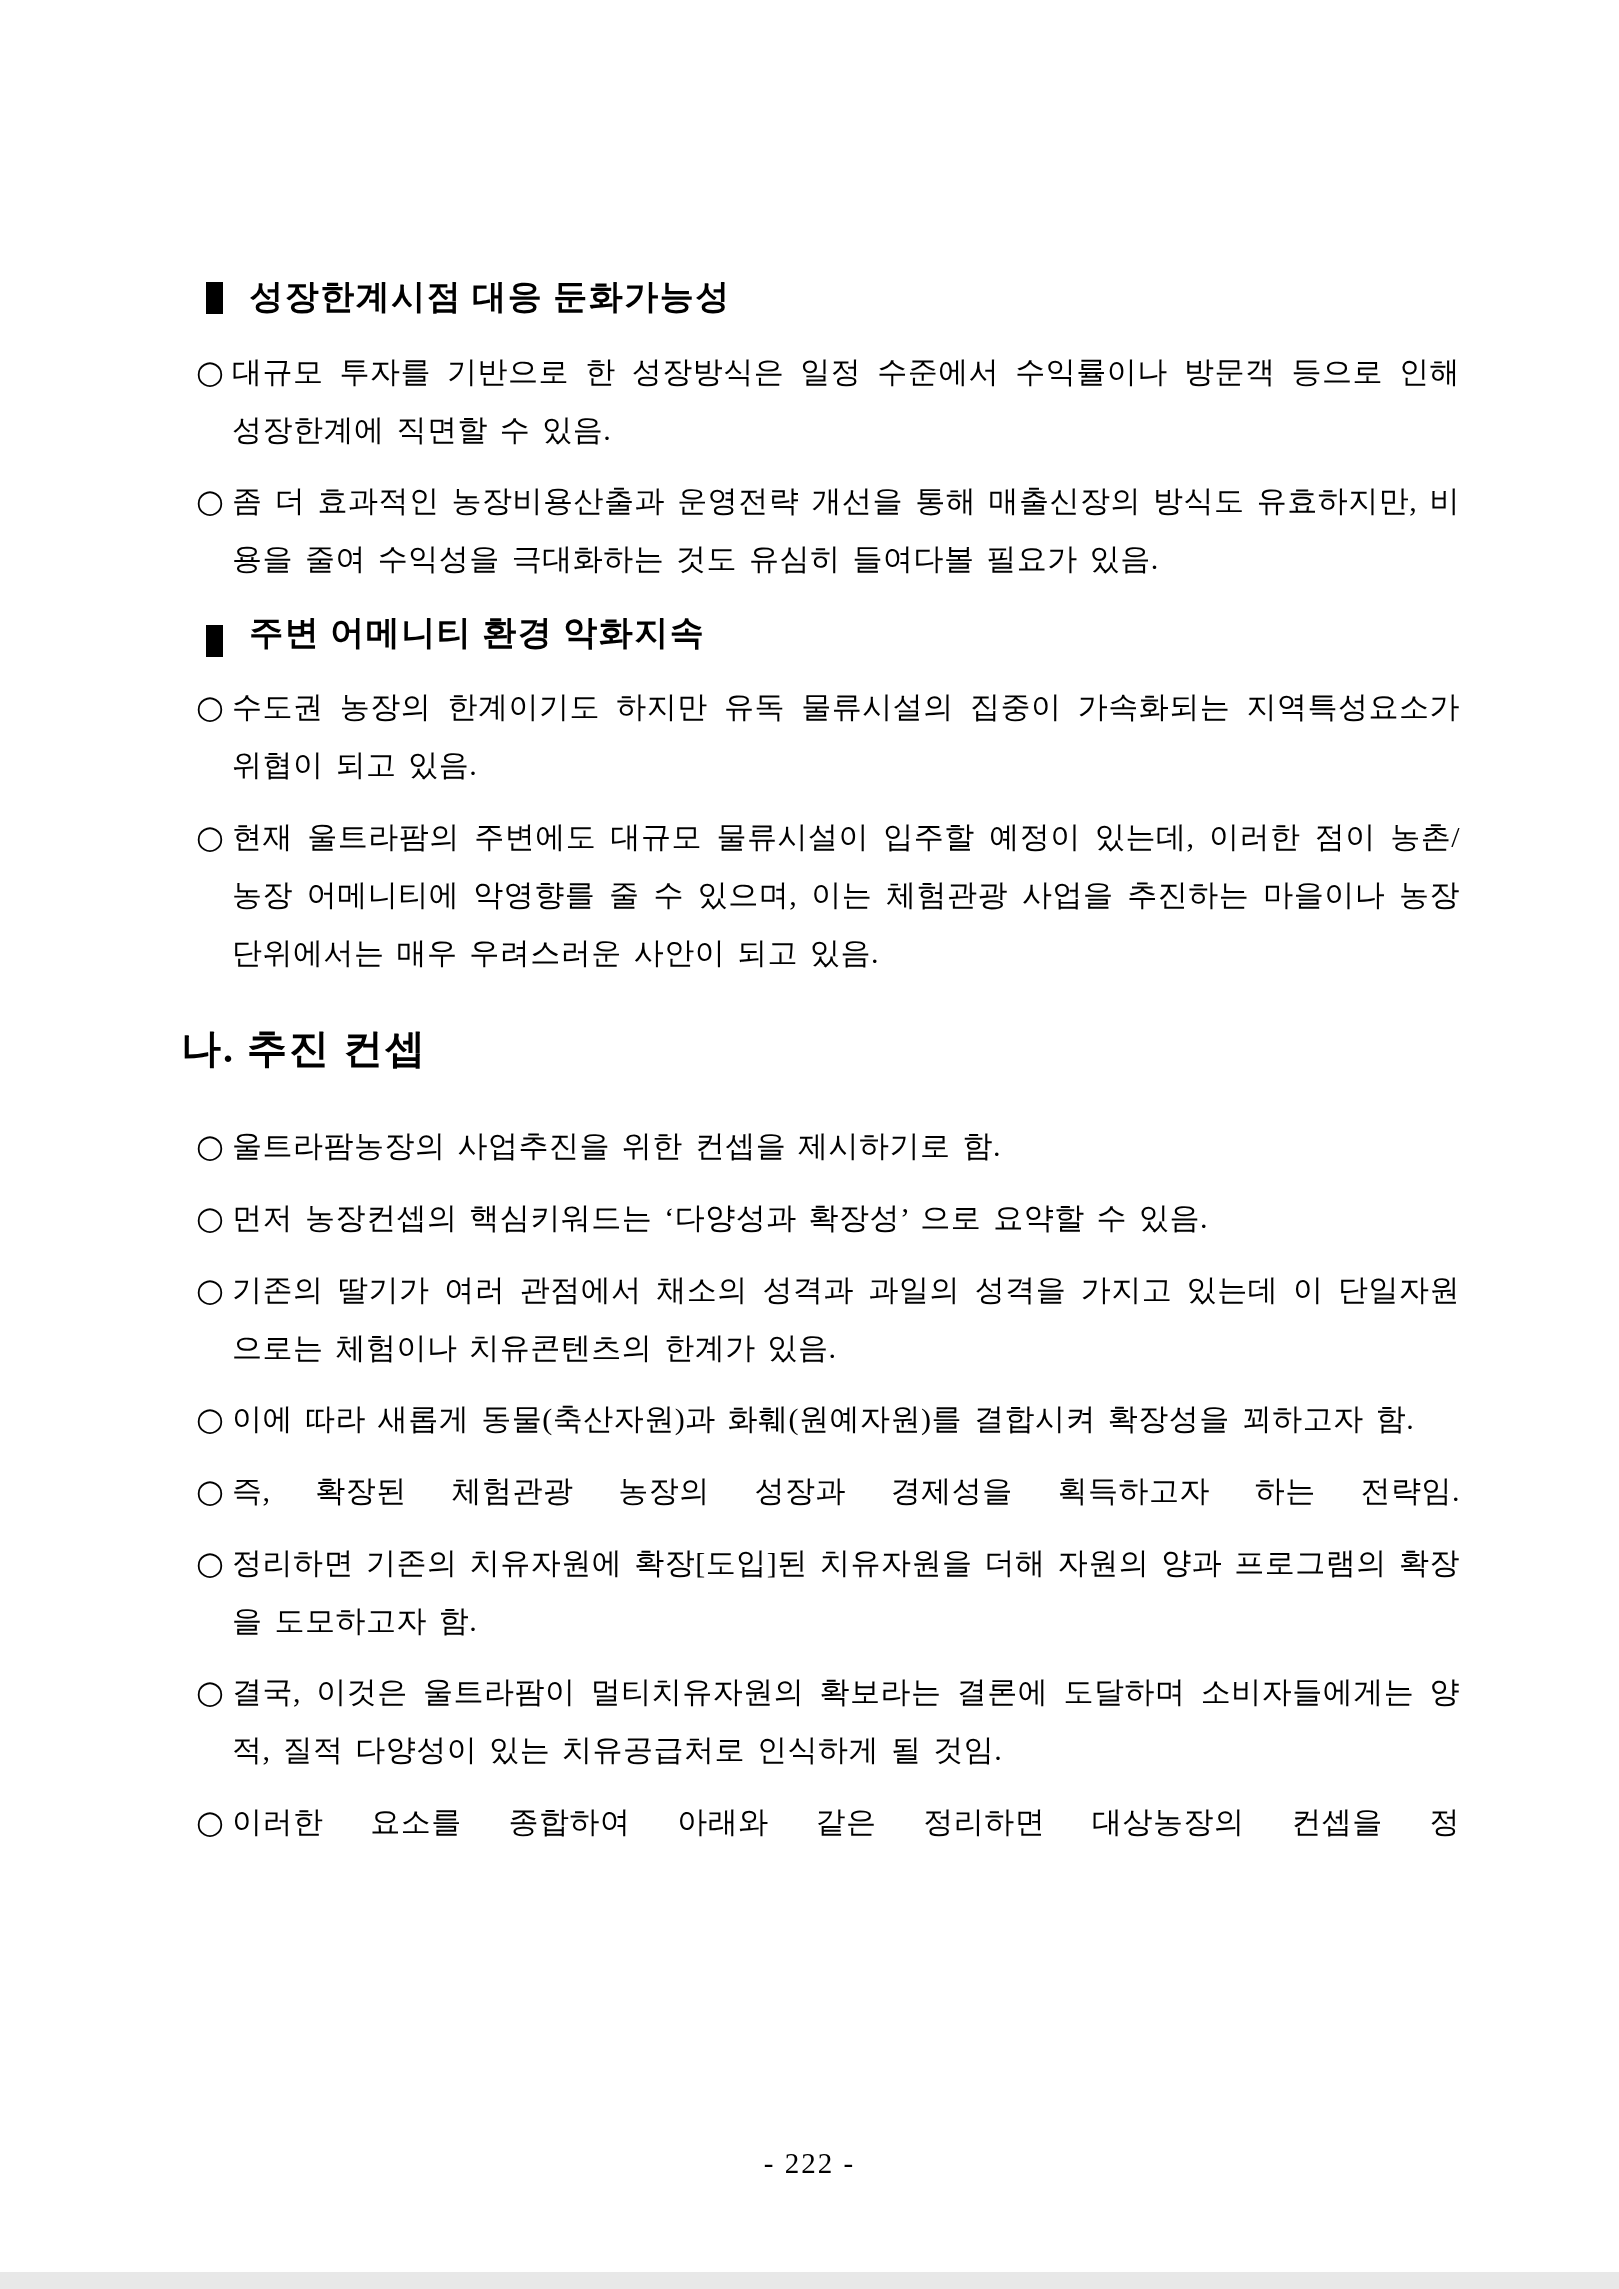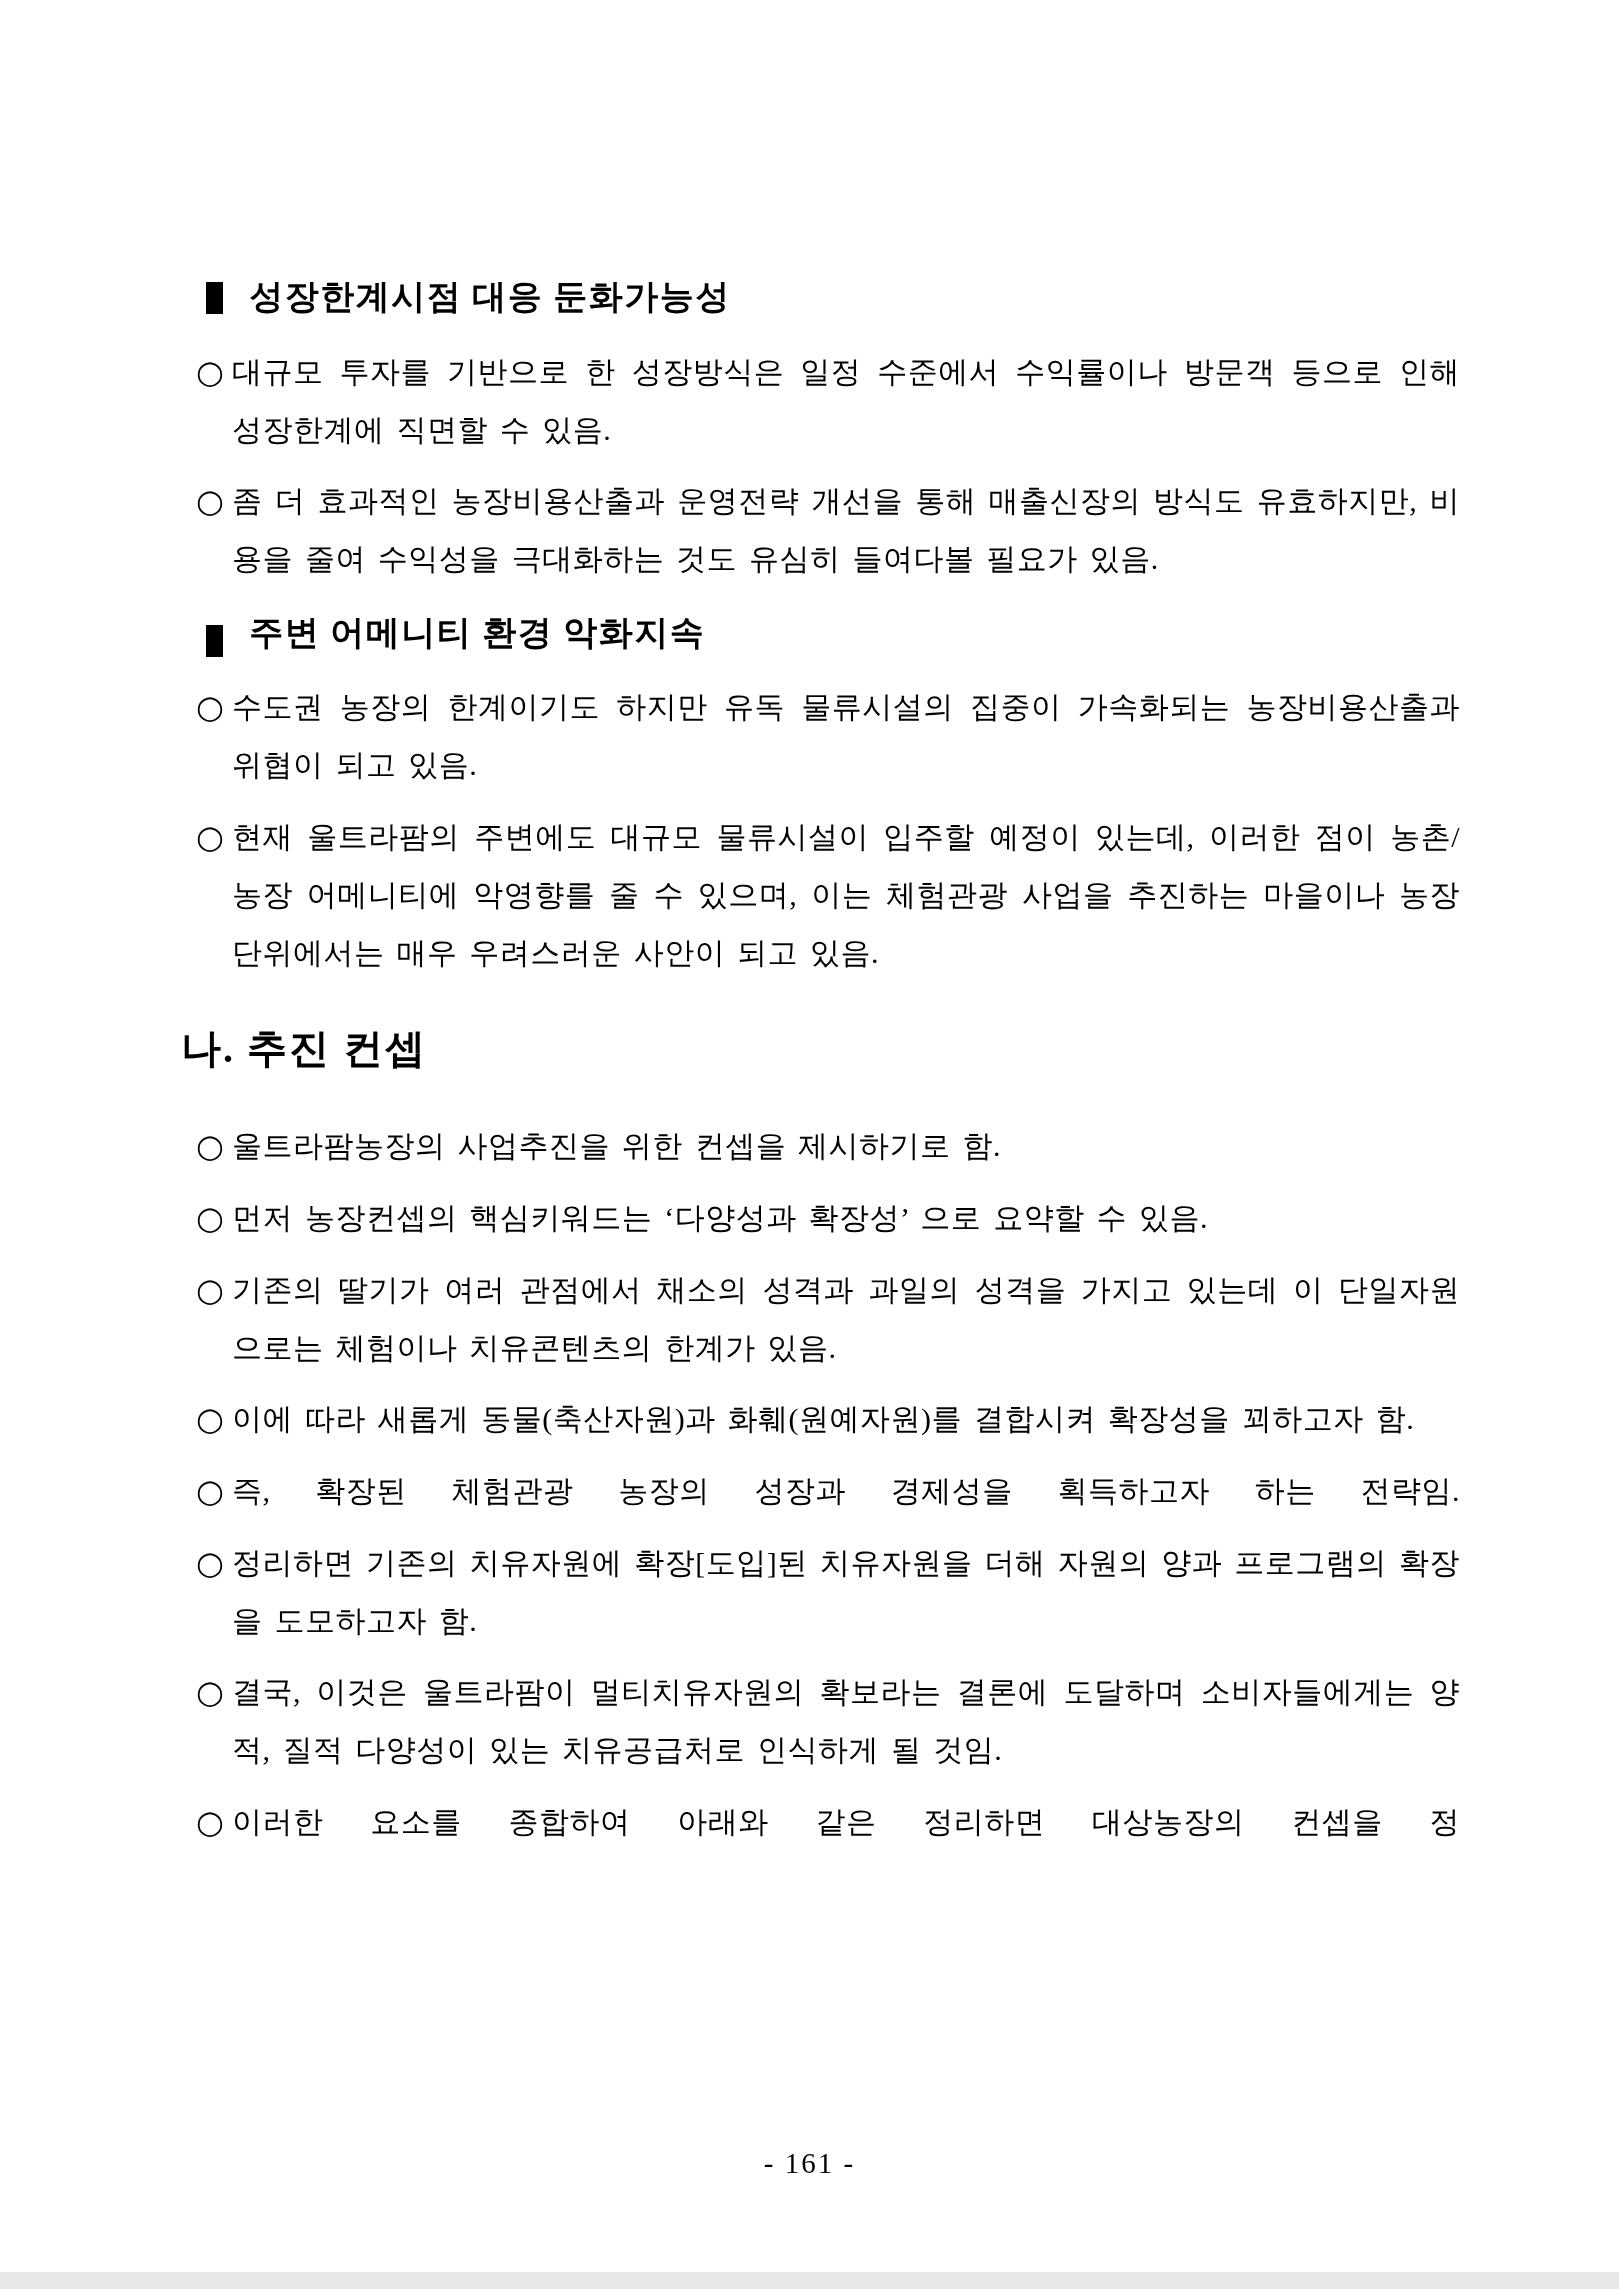--- a/index.html
+++ b/index.html
@@ -97,21 +97,21 @@
       <div class="btext">좀 더 효과적인 농장비용산출과 운영전략 개선을 통해 매출신장의 방식도 유효하지만, 비용을 줄여 수익성을 극대화하는 것도 유심히 들여다볼 필요가 있음.</div>
     </div>
 
     <div class="h2 spaced">
       <span class="sq"></span>
       <span>주변 어메니티 환경 악화지속</span>
     </div>
 
     <div class="bullet">
       <span class="circ">○</span>
-      <div class="btext">수도권 농장의 한계이기도 하지만 유독 물류시설의 집중이 가속화되는 농장비용산출과 위협이 되고 있음.</div>
+      <div class="btext">수도권 농장의 한계이기도 하지만 유독 물류시설의 집중이 가속화되는 지역특성요소가 위협이 되고 있음.</div>
     </div>
     <div class="bullet">
       <span class="circ">○</span>
       <div class="btext">현재 울트라팜의 주변에도 대규모 물류시설이 입주할 예정이 있는데, 이러한 점이 농촌/농장 어메니티에 악영향를 줄 수 있으며, 이는 체험관광 사업을 추진하는 마을이나 농장단위에서는 매우 우려스러운 사안이 되고 있음.</div>
     </div>
 
     <div class="section-title">나. 추진 컨셉</div>
 
     <div class="bullet">
       <span class="circ">○</span>
@@ -141,15 +141,15 @@
       <span class="circ">○</span>
       <div class="btext">결국, 이것은 울트라팜이 멀티치유자원의 확보라는 결론에 도달하며 소비자들에게는 양적, 질적 다양성이 있는 치유공급처로 인식하게 될 것임.</div>
     </div>
     <div class="bullet">
       <span class="circ">○</span>
       <div class="btext tal-j">이러한 요소를 종합하여 아래와 같은 정리하면 대상농장의 컨셉을 정</div>
     </div>
 
   </div>
 
-  <div class="footer">- 161 -</div>
+  <div class="footer">- 222 -</div>
 </div>
 
 
 </body></html>

